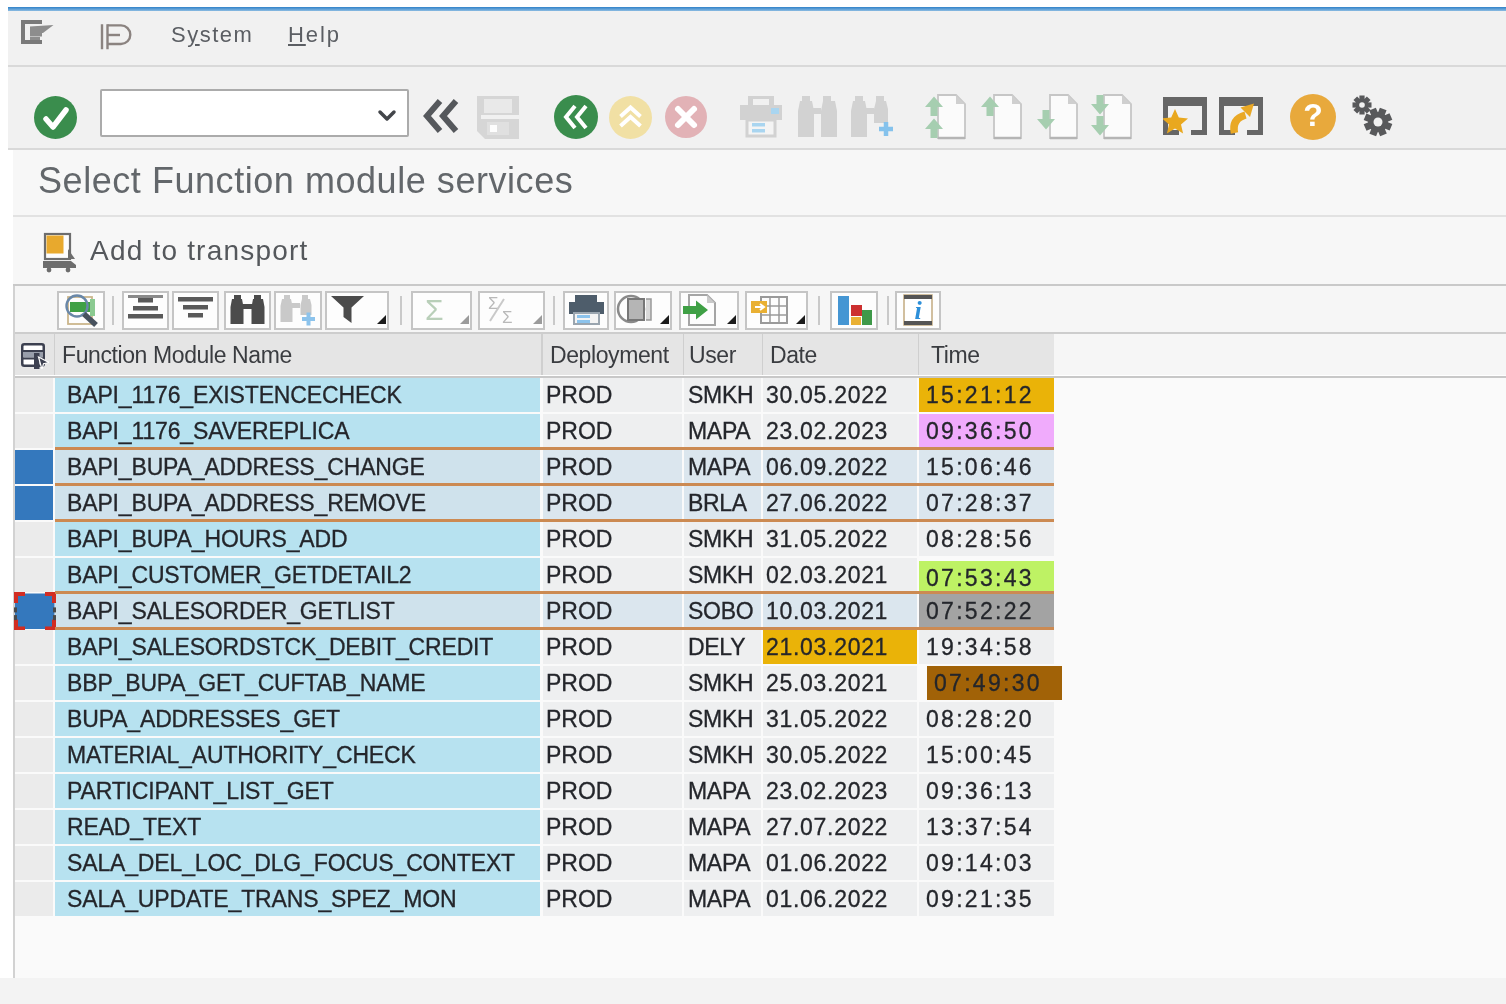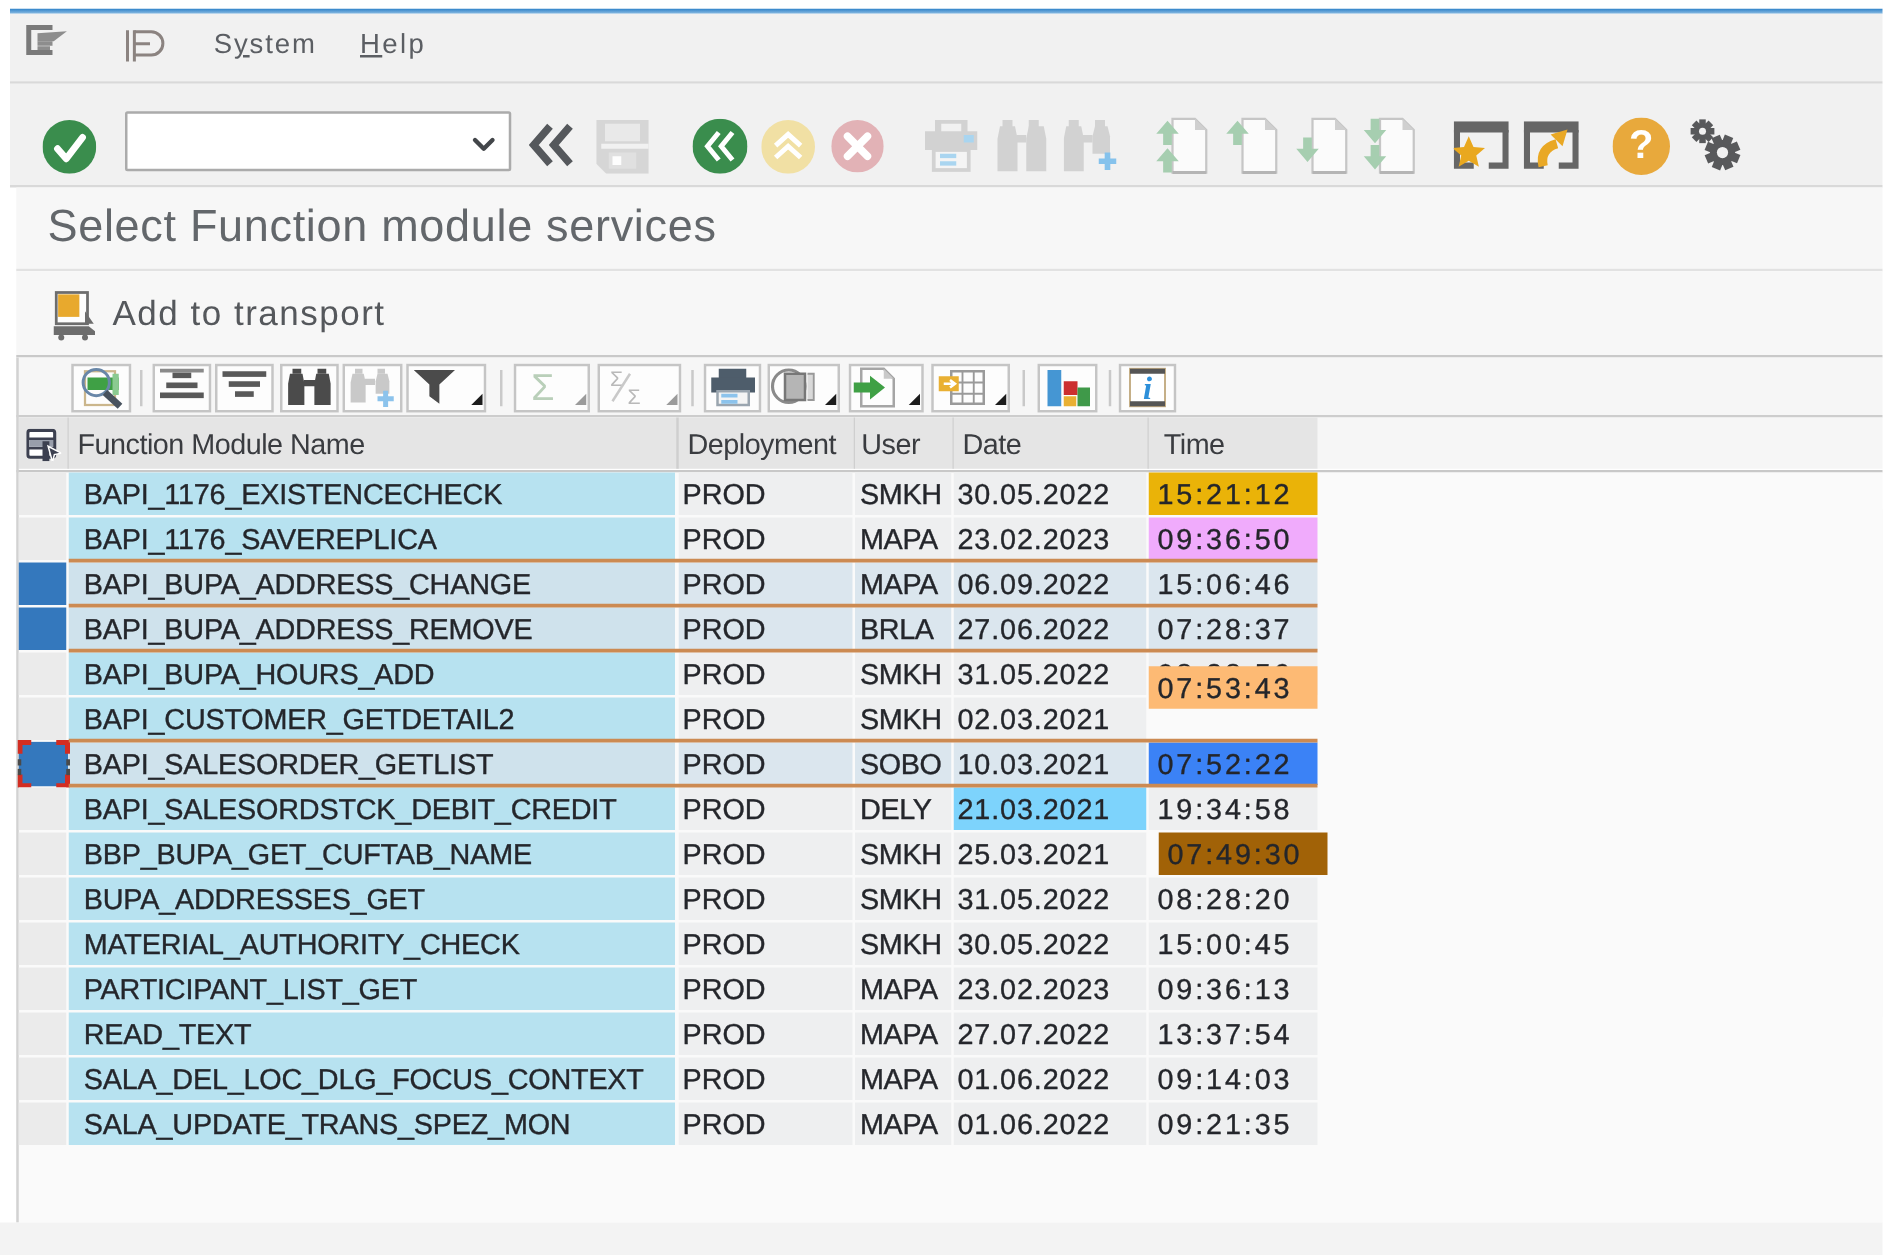--- a/index.html
+++ b/index.html
@@ -349,47 +349,47 @@
 <div class="abs cell nm" style="left:55px;top:521.5px;width:485px;height:34.0px;background:#b7e2f0">BAPI_BUPA_HOURS_ADD</div>
 <div class="abs cell dp" style="left:543px;top:521.5px;width:139px;height:34.0px;background:#eeeff0">PROD</div>
 <div class="abs cell us" style="left:684px;top:521.5px;width:77px;height:34.0px;background:#eeeff0">SMKH</div>
 <div class="abs cell dt" style="left:763px;top:521.5px;width:154px;height:34.0px;background:#eeeff0">31.05.2022</div>
 <div class="abs cell tm" style="left:919px;top:521.5px;width:135px;height:34.0px;background:#eeeff0">08:28:56</div>
 <div class="abs selcell" style="left:15px;top:557.5px;width:38px;height:34.0px;background:#ebebeb"></div>
 <div class="abs cell nm" style="left:55px;top:557.5px;width:485px;height:34.0px;background:#b7e2f0">BAPI_CUSTOMER_GETDETAIL2</div>
 <div class="abs cell dp" style="left:543px;top:557.5px;width:139px;height:34.0px;background:#eeeff0">PROD</div>
 <div class="abs cell us" style="left:684px;top:557.5px;width:77px;height:34.0px;background:#eeeff0">SMKH</div>
 <div class="abs cell dt" style="left:763px;top:557.5px;width:154px;height:34.0px;background:#eeeff0">02.03.2021</div>
-<div class="abs cell tm" style="left:919px;top:533px;width:135px;height:34.0px;background:#fdba74">07:53:43</div>
+<div class="abs cell tm" style="left:919px;top:561px;width:135px;height:34.0px;background:#bef264">07:53:43</div>
 <div class="abs selcell" style="left:15px;top:593.5px;width:38px;height:34.0px;background:#3478bd"></div>
 <div class="abs cell nm" style="left:55px;top:593.5px;width:485px;height:34.0px;background:#cfe2ec">BAPI_SALESORDER_GETLIST</div>
 <div class="abs cell dp" style="left:543px;top:593.5px;width:139px;height:34.0px;background:#dbe6ee">PROD</div>
 <div class="abs cell us" style="left:684px;top:593.5px;width:77px;height:34.0px;background:#dbe6ee">SOBO</div>
 <div class="abs cell dt" style="left:763px;top:593.5px;width:154px;height:34.0px;background:#dbe6ee">10.03.2021</div>
-<div class="abs cell tm" style="left:919px;top:594px;width:135px;height:34.0px;background:#3b82f6">07:52:22</div>
+<div class="abs cell tm" style="left:919px;top:594px;width:135px;height:34.0px;background:#a3a3a3">07:52:22</div>
 <svg class="abs" style="left:13.5px;top:591.5px" width="42" height="38.5" viewBox="0 0 42 38.5">
     <rect x="1.5" y="1.5" width="39" height="35.5" fill="#3478bd"></rect>
     <g fill="#d22d22">
       <path d="M0 0 h11 v4 h-7 v7 h-4 z"></path>
       <path d="M31 0 h11 v11 h-4 v-7 h-7 z"></path>
       <path d="M0 27.5 h4 v7 h7 v4 h-11 z"></path>
       <path d="M38 27.5 h4 v11 h-11 v-4 h7 z"></path>
     </g>
     <g fill="#4a4a4a">
       <rect x="0" y="15.4" width="3" height="5"></rect>
       <rect x="0" y="23.099999999999998" width="3" height="5"></rect>
       <rect x="39" y="15.4" width="3" height="5"></rect>
       <rect x="39" y="23.099999999999998" width="3" height="5"></rect>
     </g>
   </svg>
 <div class="abs selcell" style="left:15px;top:629.5px;width:38px;height:34.0px;background:#ebebeb"></div>
 <div class="abs cell nm" style="left:55px;top:629.5px;width:485px;height:34.0px;background:#b7e2f0">BAPI_SALESORDSTCK_DEBIT_CREDIT</div>
 <div class="abs cell dp" style="left:543px;top:629.5px;width:139px;height:34.0px;background:#eeeff0">PROD</div>
 <div class="abs cell us" style="left:684px;top:629.5px;width:77px;height:34.0px;background:#eeeff0">DELY</div>
-<div class="abs cell dt" style="left:763px;top:629.5px;width:154px;height:34.0px;background:#7dd3fc">21.03.2021</div>
+<div class="abs cell dt" style="left:763px;top:629.5px;width:154px;height:34.0px;background:#eab308">21.03.2021</div>
 <div class="abs cell tm" style="left:919px;top:629.5px;width:135px;height:34.0px;background:#eeeff0">19:34:58</div>
 <div class="abs selcell" style="left:15px;top:665.5px;width:38px;height:34.0px;background:#ebebeb"></div>
 <div class="abs cell nm" style="left:55px;top:665.5px;width:485px;height:34.0px;background:#b7e2f0">BBP_BUPA_GET_CUFTAB_NAME</div>
 <div class="abs cell dp" style="left:543px;top:665.5px;width:139px;height:34.0px;background:#eeeff0">PROD</div>
 <div class="abs cell us" style="left:684px;top:665.5px;width:77px;height:34.0px;background:#eeeff0">SMKH</div>
 <div class="abs cell dt" style="left:763px;top:665.5px;width:154px;height:34.0px;background:#eeeff0">25.03.2021</div>
 <div class="abs cell tm" style="left:927px;top:665.5px;width:135px;height:34.0px;background:#a16207">07:49:30</div>
 <div class="abs selcell" style="left:15px;top:701.5px;width:38px;height:34.0px;background:#ebebeb"></div>
 <div class="abs cell nm" style="left:55px;top:701.5px;width:485px;height:34.0px;background:#b7e2f0">BUPA_ADDRESSES_GET</div>
 <div class="abs cell dp" style="left:543px;top:701.5px;width:139px;height:34.0px;background:#eeeff0">PROD</div>

